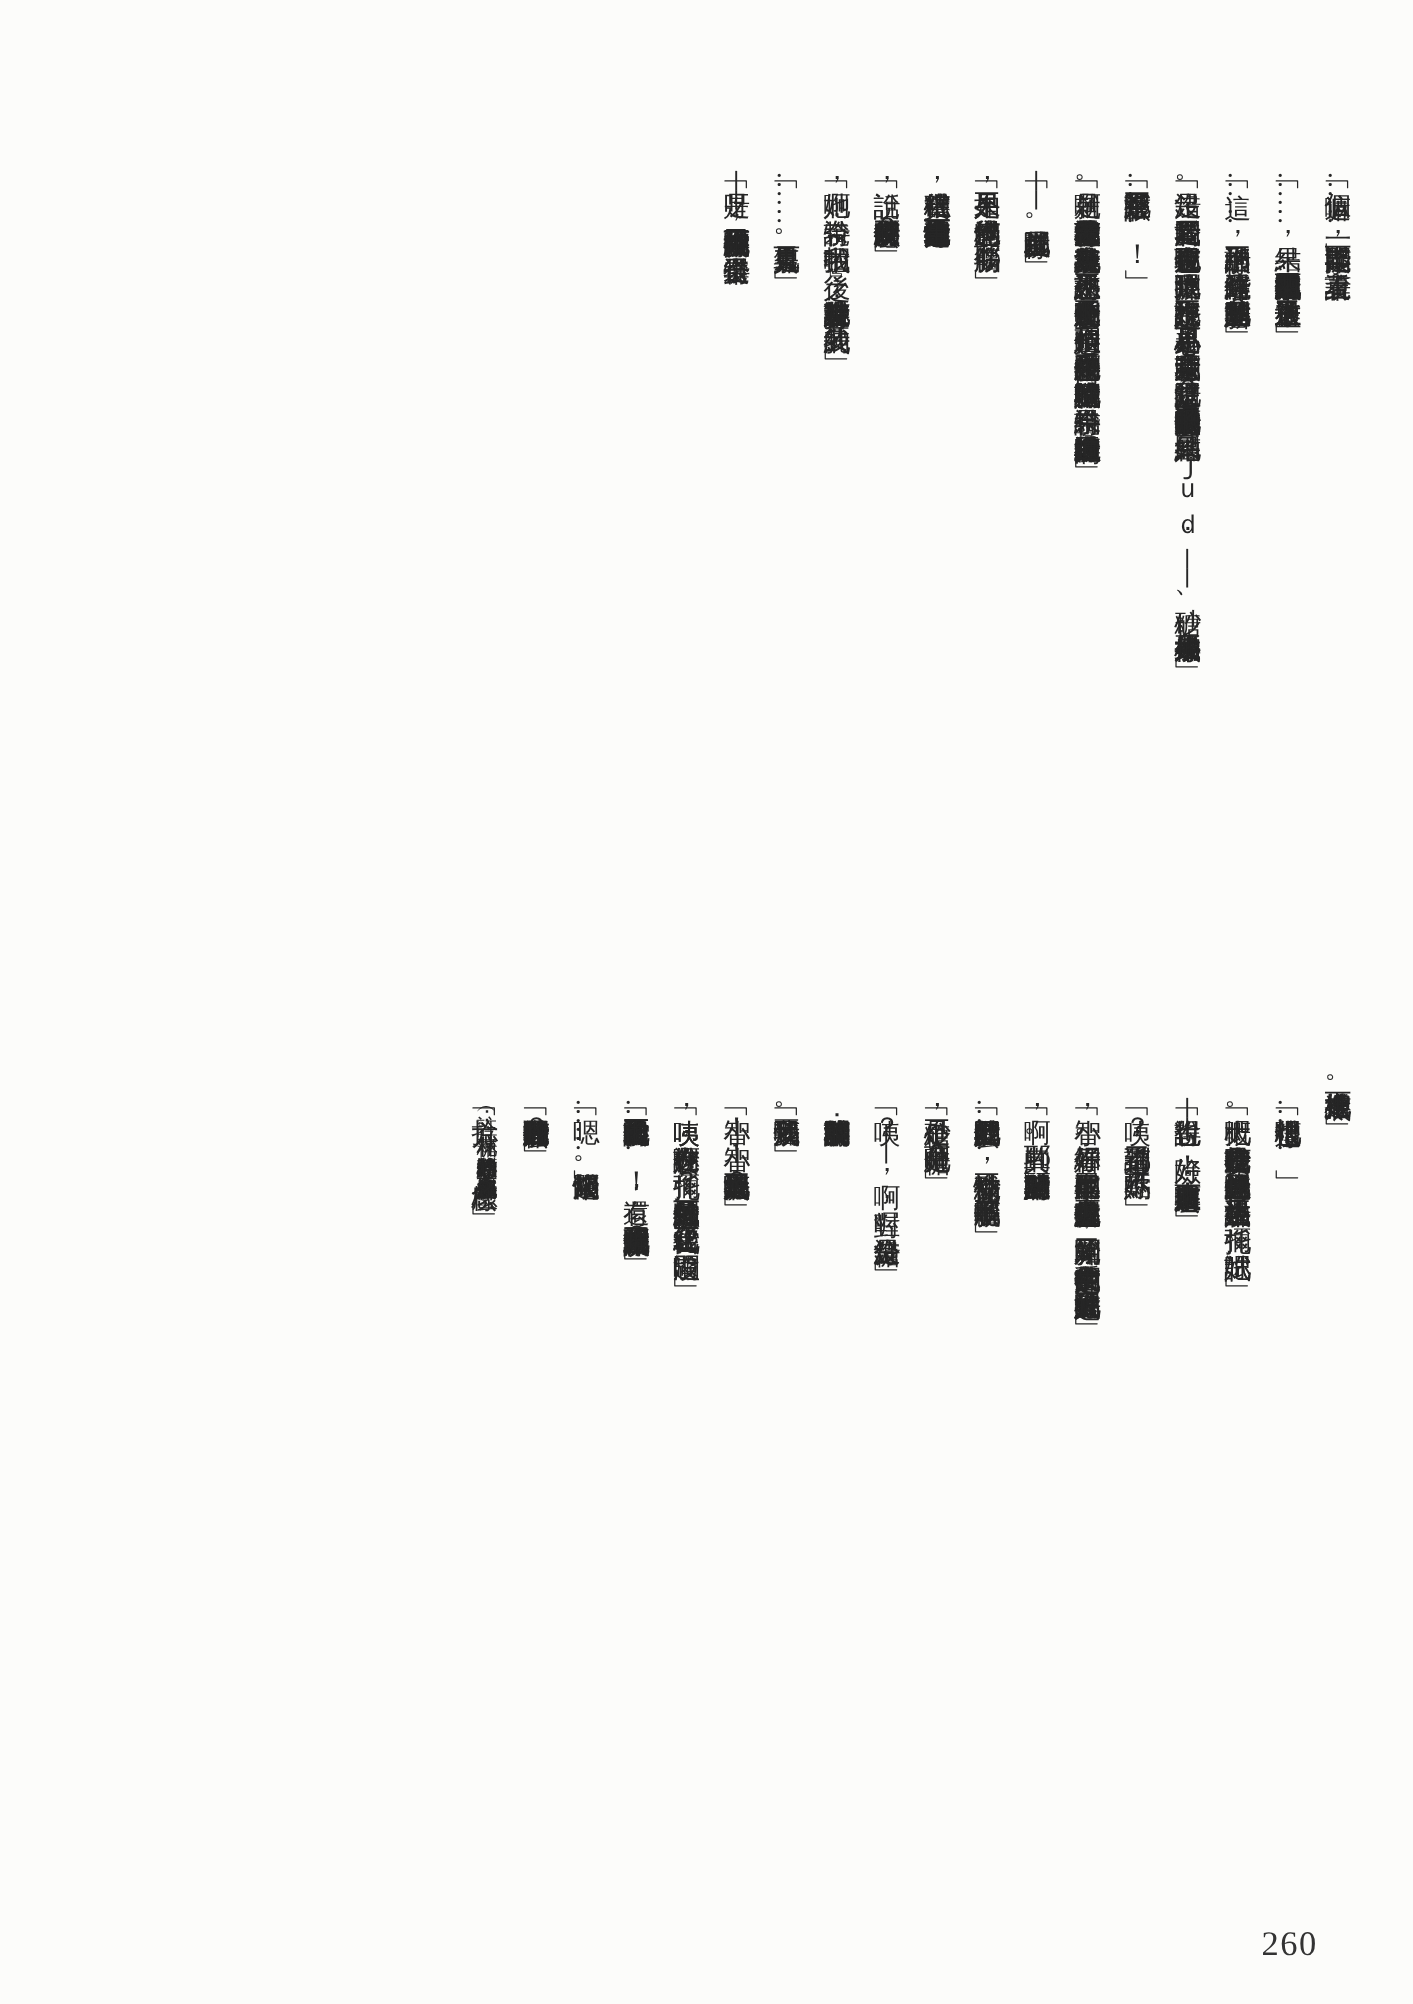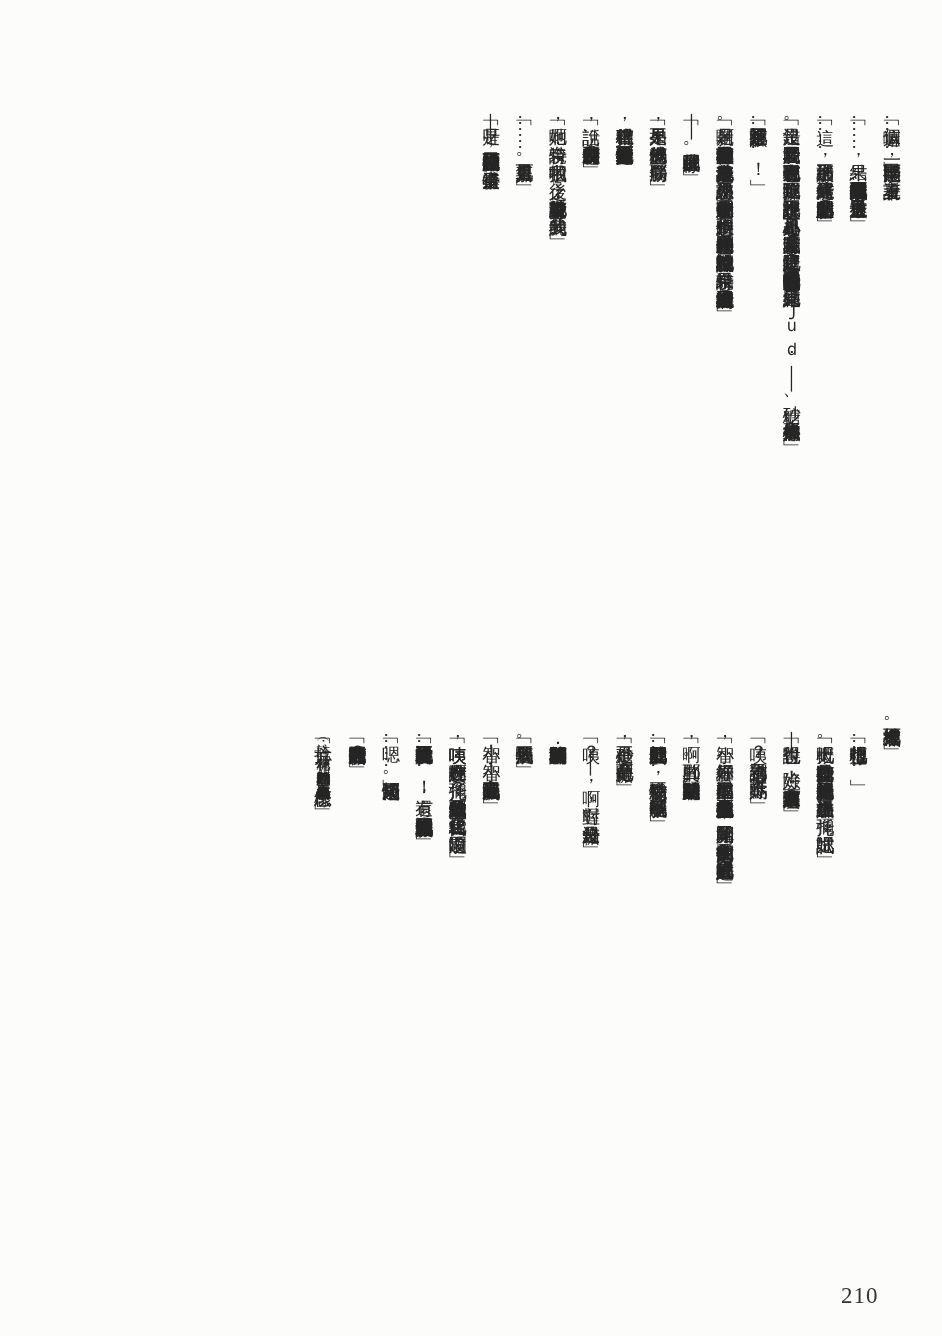--- a/index.html
+++ b/index.html
@@ -94,15 +94,15 @@
     <p>「小智！小智！天還沒黑就喝酒不太好吧？」</p>
     <p>「咦咦咦，妳在說什麼啊，彌托？這可是要獻給神的代演喔。我已經正當化了，沒問題啦。」</p>
     <p>「自己說出正當化的時候就很不正當了啦……！還有，代演就不會讓糖分流到腦袋裡了吧？」</p>
     <p>「嗯……」淺間煩惱起來。</p>
     <p>「有什麼能有效攝取糖分的甜點呢？」</p>
     <p>
       <span>「捻方</span><span class="note">（註：花林糖。麵粉製的條狀油炸點心，多裹黑糖而為深褐色）</span><span>怎麼樣？」</span>
     </p>
   </div>
 
-  <div class="page-number">210</div>
+  <div class="page-number">260</div>
 
 </div>
 
 </body></html>

